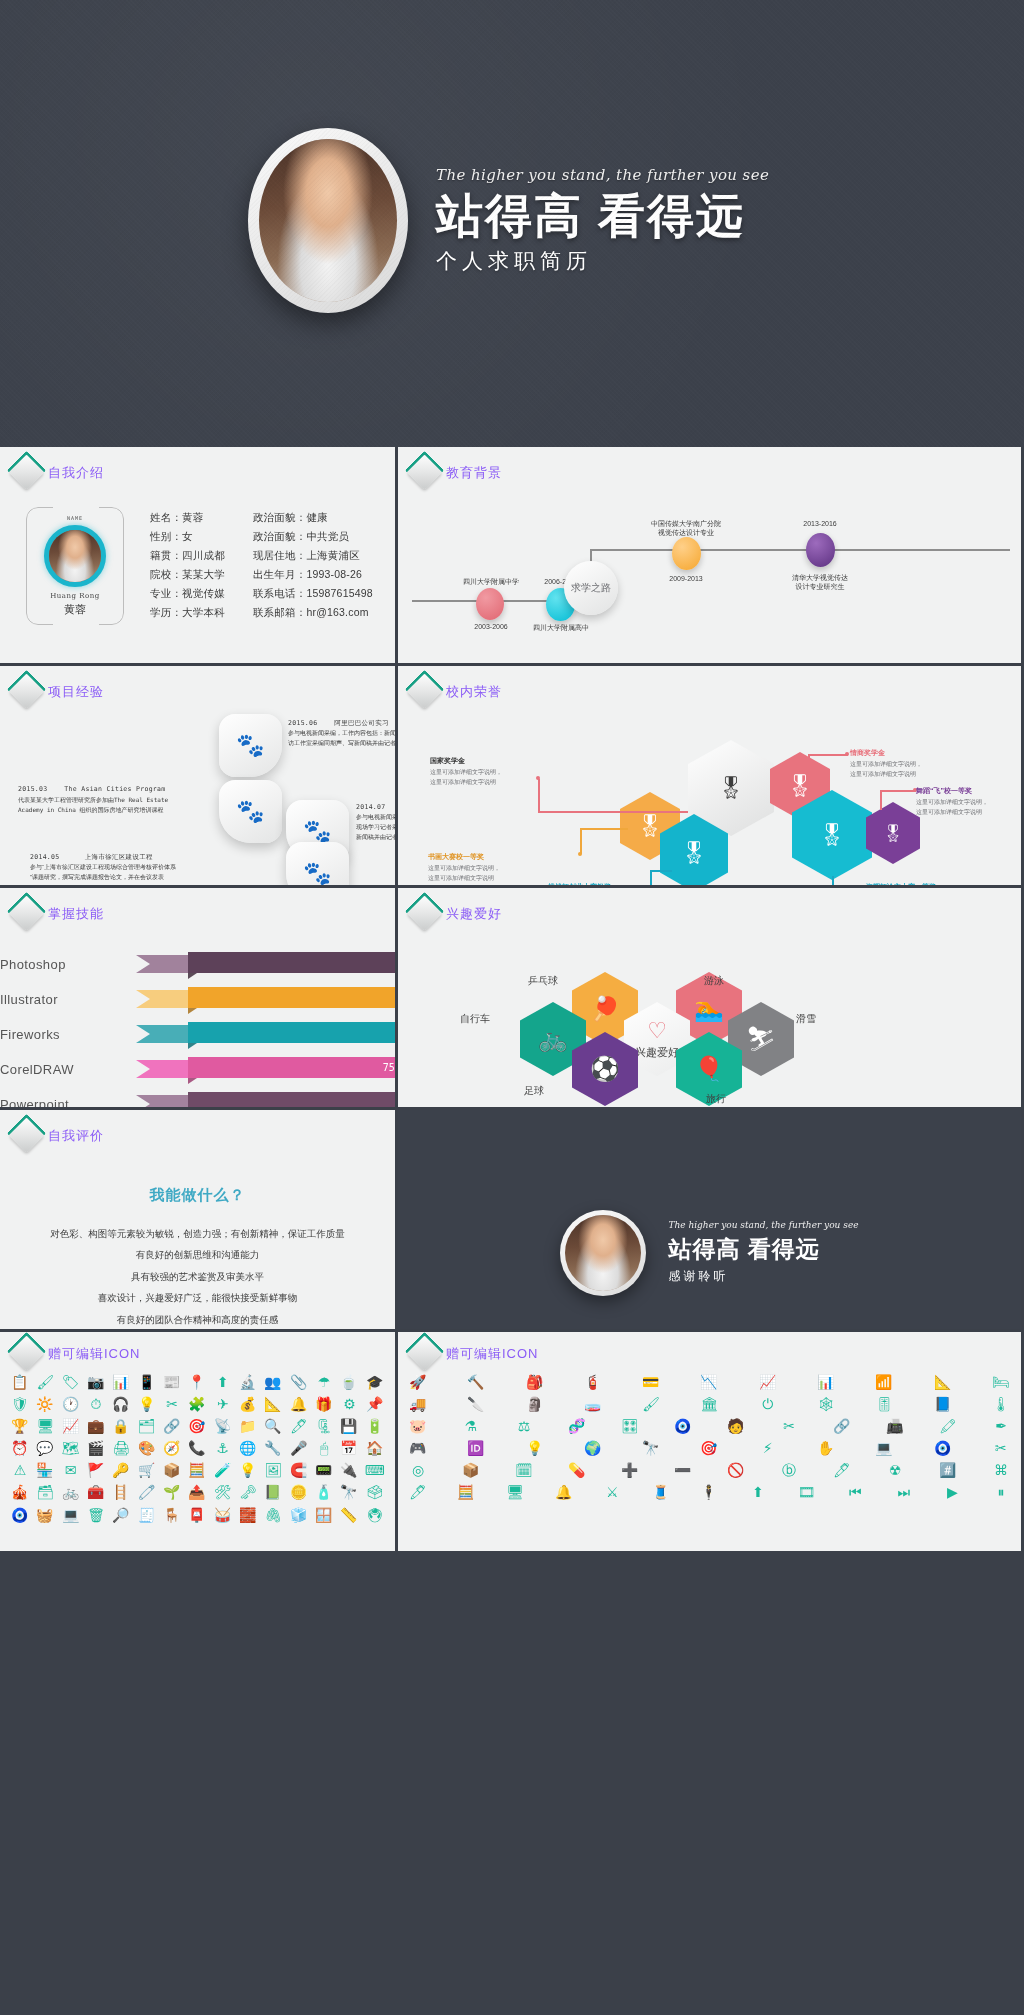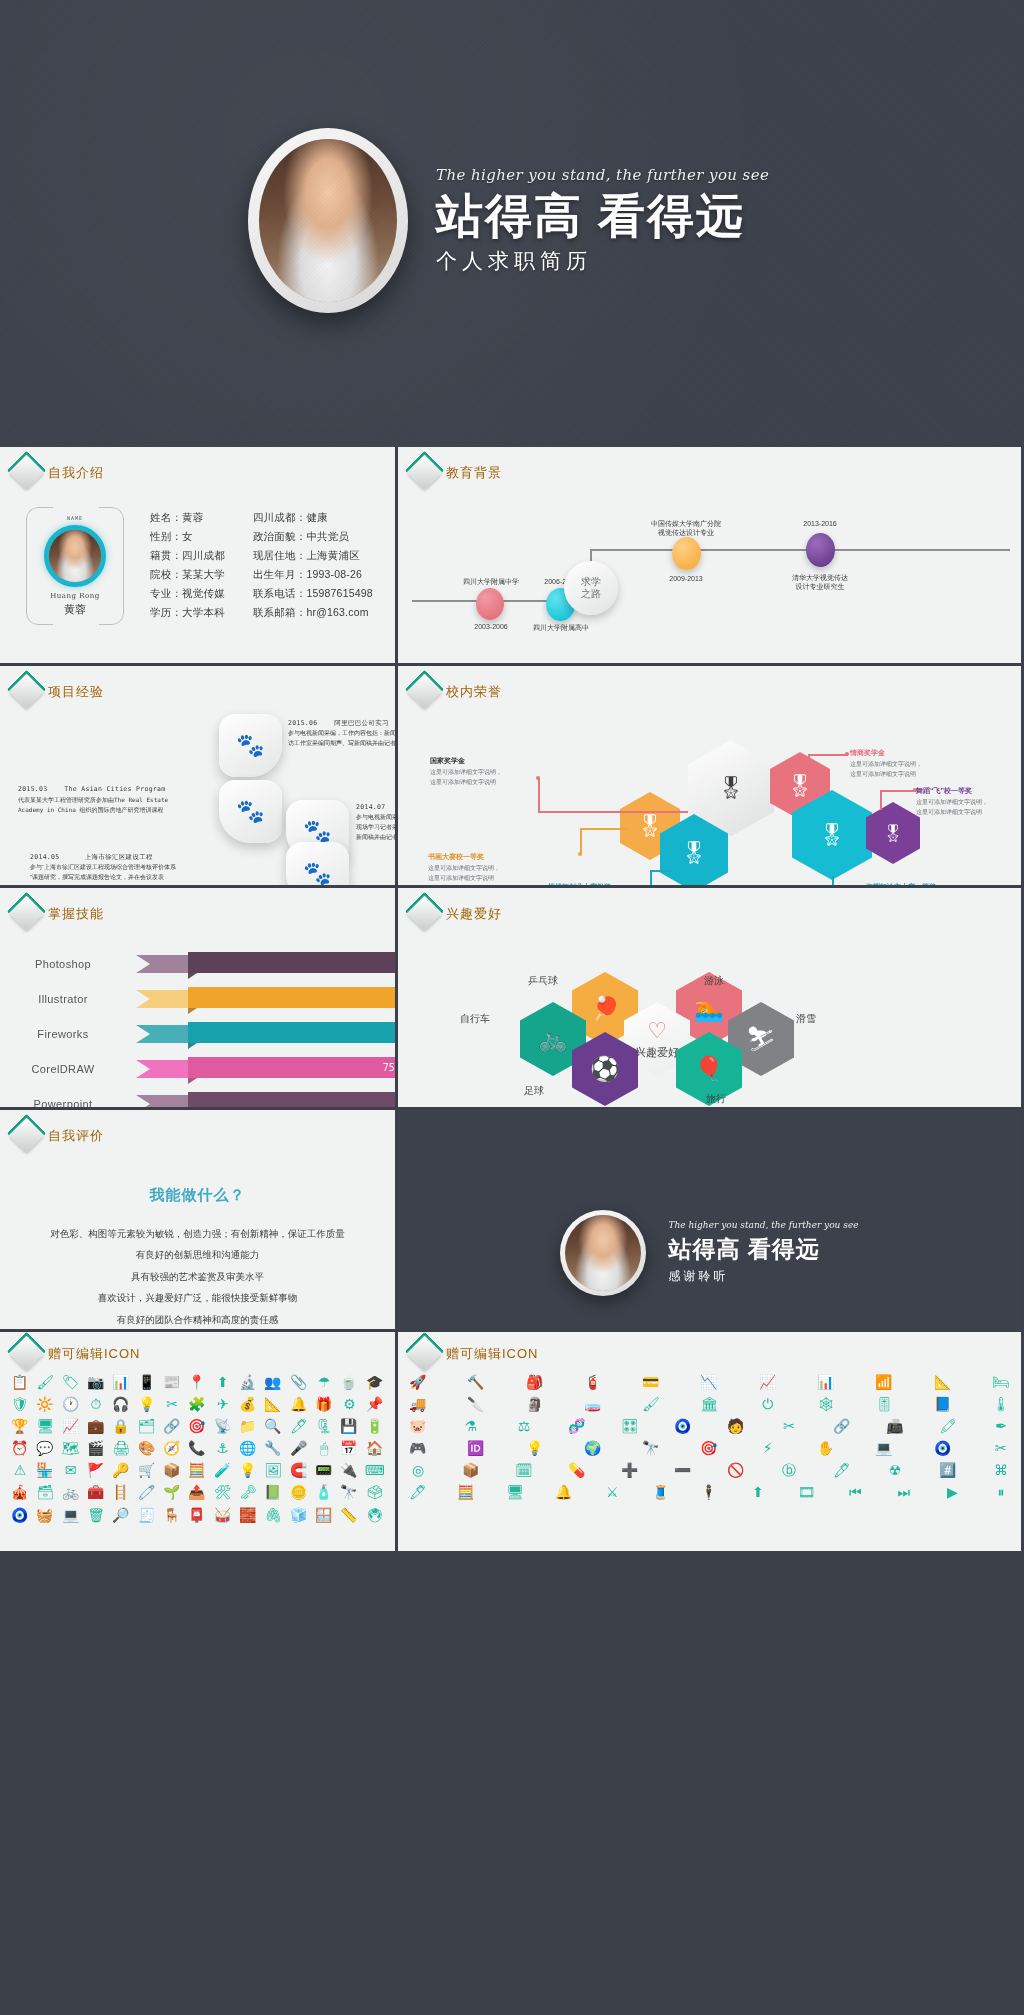--- a/index.html
+++ b/index.html
@@ -72,21 +72,21 @@
     width:25px;height:25px;flex:0 0 auto;position:relative;
     transform:rotate(45deg);
     background:linear-gradient(135deg,#fdfdfd 0%, #e6e7e7 48%, #c9cbcb 100%);
     border-radius:3px;
     box-shadow:1px 1px 3px rgba(0,0,0,.22);
   }
   .diamond::before{
     content:"";position:absolute;left:-3px;top:-3px;width:25px;height:25px;
     border-left:3px solid #18a085;border-top:3px solid #18a085;border-radius:3px;
   }
-  .sec-title{ font-size:13px; color:#a16207; letter-spacing:1px; }
+  .sec-title{ font-size:13px; color:#8b5cf6; letter-spacing:1px; }
 
   
   .intro-body{ display:flex; padding:22px 0 0 26px; gap:26px; }
   .card{
     width:98px;height:118px;border:1px solid #bdbdbd;border-radius:12px;
     display:flex;flex-direction:column;align-items:center;
     padding-top:7px;
     -webkit-mask-image:linear-gradient(#000 0 0);
     position:relative;
   }
@@ -111,21 +111,21 @@
 
   
   .edu-wrap{ position:relative; height:138px; margin-top:4px; }
   .edu-line{ position:absolute; background:#8e8e8e; }
   .bubble{ position:absolute; border-radius:50%; box-shadow:0 3px 6px rgba(0,0,0,.22); }
   .edu-lbl{ position:absolute; font-size:7px; color:#3b3b3b; text-align:center; line-height:1.35; white-space:nowrap; }
   .edu-hub{
     position:absolute; width:54px;height:54px;border-radius:50%;
     background:linear-gradient(150deg,#fff,#e2e3e3);
     box-shadow:0 4px 9px rgba(0,0,0,.2);
-    display:flex;flex-direction:column;align-items:center;justify-content:center;
+    display:flex;flex-direction:row;align-items:center;justify-content:center;
     font-size:10px;color:#6d6e72;line-height:1.25;
   }
 
   
   .proj{ position:relative; height:190px; }
   .petal{
     position:absolute;width:63px;height:63px;
     background:linear-gradient(150deg,#ffffff,#e4e5e5);
     box-shadow:0 5px 12px rgba(0,0,0,.2);
     display:flex;align-items:center;justify-content:center;
@@ -148,21 +148,21 @@
   .hex .medal{ font-size:22px; color:#fff; }
   .hon-note{ position:absolute; width:96px; }
   .hon-note .t{ font-size:7px; font-weight:bold; margin-bottom:2px; }
   .hon-note .d{ font-size:6px; color:#6d6e72; line-height:1.6; }
   .connector{ position:absolute; }
   .dot{ position:absolute; width:4px;height:4px;border-radius:50%; }
 
   
   .skills{ padding:26px 0 0 0; }
   .srow{ display:flex; align-items:center; height:24px; margin-bottom:11px; }
-  .slabel{ width:136px; text-align:center; padding-right:10px; font-size:11px; color:#555; letter-spacing:.4px; }
+  .slabel{ width:136px; text-align:left; padding-right:10px; font-size:13px; color:#555; letter-spacing:.4px; }
   .sbar-wrap{ position:relative; height:24px; flex:1; }
   .ribbon-tail{
     position:absolute;left:0;top:3px;height:18px;width:60px;
     clip-path:polygon(0 0,100% 0,100% 100%,0 100%,14px 50%);
     opacity:.78;
   }
   .ribbon-fold{ position:absolute; left:52px; top:21px; width:9px; height:6px; clip-path:polygon(0 0,100% 0,0 100%); opacity:.85; }
   .sbar{
     position:absolute;left:52px;top:0;height:21px;
     display:flex;align-items:center;justify-content:flex-end;
@@ -258,21 +258,21 @@
         <div class="fields">
           <div class="fcol">
             <div>姓名：黄蓉</div>
             <div>性别：女</div>
             <div>籍贯：四川成都</div>
             <div>院校：某某大学</div>
             <div>专业：视觉传媒</div>
             <div>学历：大学本科</div>
           </div>
           <div class="fcol">
-            <div>四川成都：健康</div>
+            <div>政治面貌：健康</div>
             <div>政治面貌：中共党员</div>
             <div>现居住地：上海黄浦区</div>
             <div>出生年月：1993-08-26</div>
             <div>联系电话：15987615498</div>
             <div>联系邮箱：hr@163.com</div>
           </div>
         </div>
       </div>
     </section>
 

